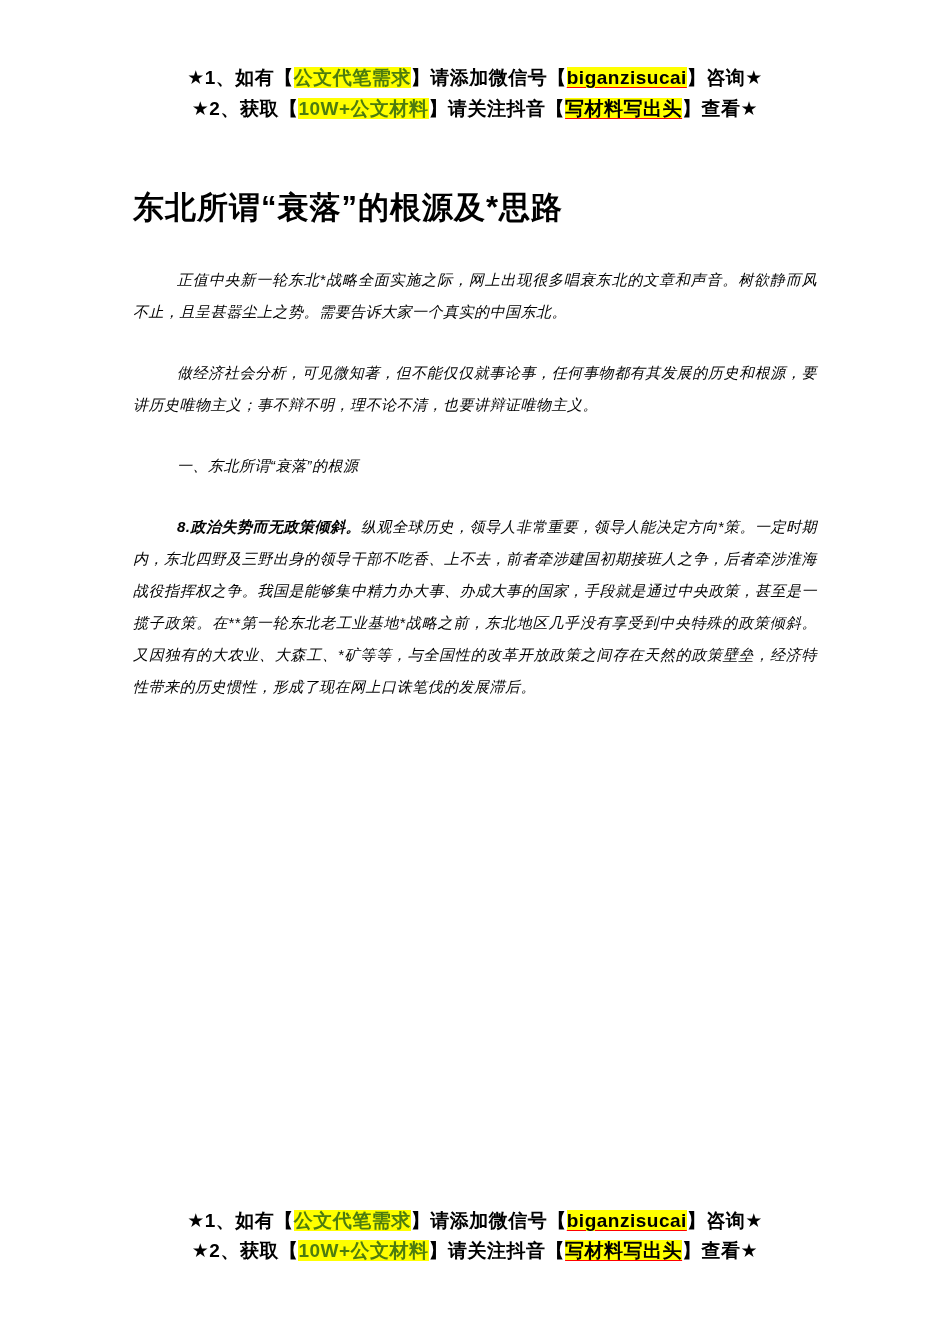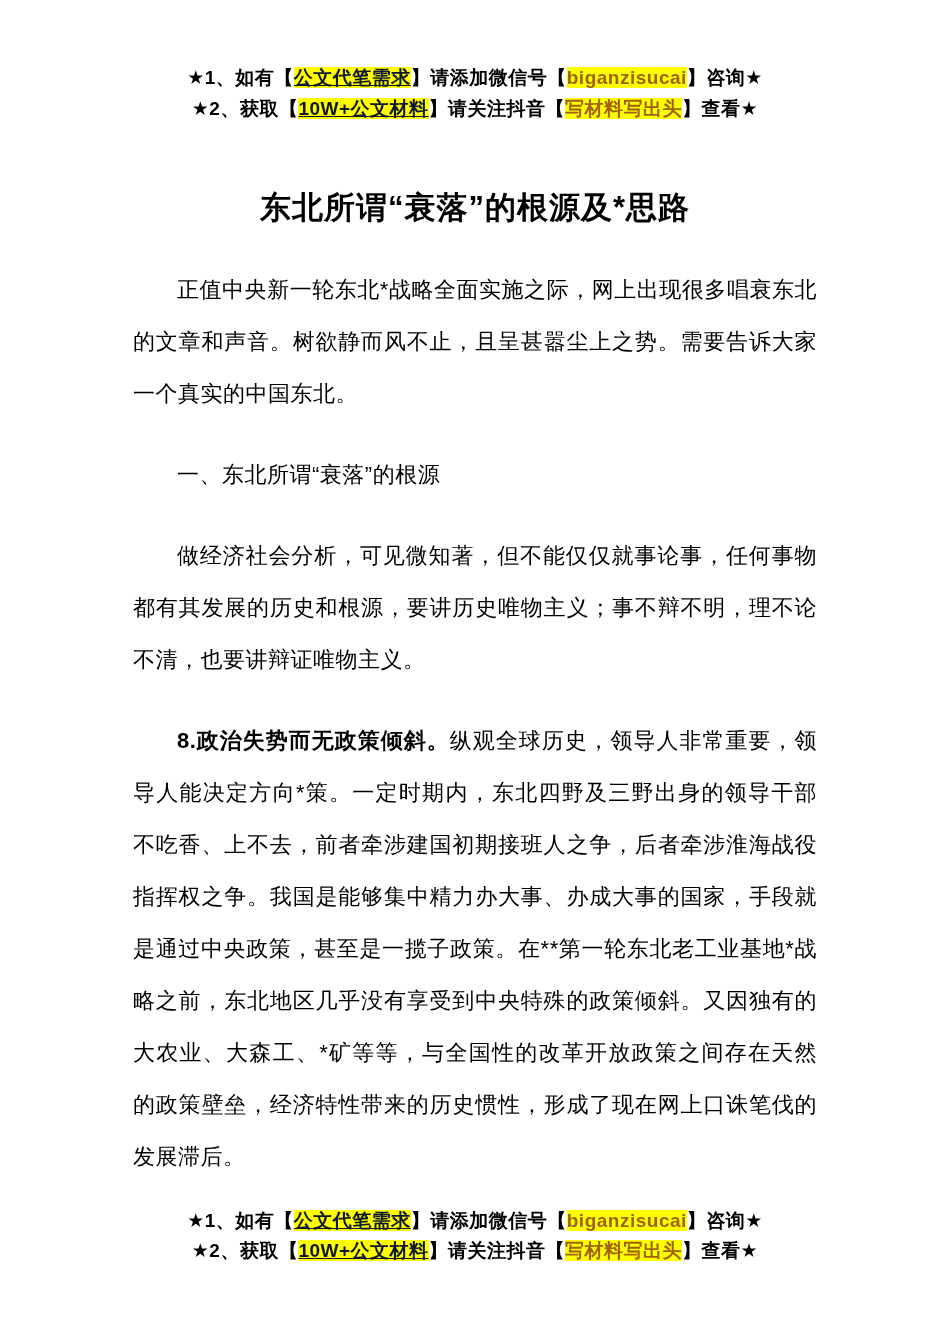--- a/index.html
+++ b/index.html
@@ -29,72 +29,72 @@
   }
   .banner-bottom {
     position: absolute;
     top: 1206px;
     left: 0;
     right: 0;
     line-height: 30px;
   }
   .seg { font-weight: 700; }
   .seg.hl {
-    color: #0f172a;
+    color: #4d7c0f;
     background: #ffff00;
-    text-decoration: underline;
   }
   .seg.ul {
     text-decoration-color: #000000;
     text-underline-offset: 3px;
   }
   .seg.hl-ul {
-    color: #a16207;
+    color: #000000;
     background: #ffff00;
+    text-decoration: underline;
     text-decoration-color: #ff0000;
     text-underline-offset: 3px;
   }
   
   .title {
     margin: 64px 0 0 0;
-    text-align: center;
     font-size: 31px;
     font-weight: 700;
     line-height: 40px;
     letter-spacing: 1px;
   }
   
   .para {
     margin: 29px 0 0 0;
-    font-size: 22px;
-    line-height: 52px;
+    font-size: 15px;
+    line-height: 32px;
     text-align: justify;
     text-indent: 44px;
     letter-spacing: 0.5px;
+    font-style: italic;
   }
   .title + .para { margin-top: 36px; }
   .para .lead { font-weight: 700; }
 </style>
 </head>
 <body>
 
 <div class="page">
 
   <div class="banner banner-top">
     <div class="banner-line"><span class="seg">★1、如有【</span><span class="seg hl">公文代笔需求</span><span class="seg">】请</span><span class="seg ul">添加</span><span class="seg">微信号【</span><span class="seg hl-ul">biganzisucai</span><span class="seg">】咨询★</span></div>
     <div class="banner-line"><span class="seg">★2、获取【</span><span class="seg hl">10W+公文材料</span><span class="seg">】请</span><span class="seg ul">关注</span><span class="seg">抖音【</span><span class="seg hl-ul">写材料写出头</span><span class="seg">】查看★</span></div>
   </div>
 
   <h1 class="title">东北所谓“衰落”的根源及*思路</h1>
 
   <p class="para">正值中央新一轮东北*战略全面实施之际，网上出现很多唱衰东北的文章和声音。树欲静而风不止，且呈甚嚣尘上之势。需要告诉大家一个真实的中国东北。</p>
 
+  <p class="para">做经济社会分析，可见微知著，但不能仅仅就事论事，任何事物都有其发展的历史和根源，要讲历史唯物主义；事不辩不明，理不论不清，也要讲辩证唯物主义。</p>
+
   <p class="para">一、东北所谓“衰落”的根源</p>
-
-  <p class="para">做经济社会分析，可见微知著，但不能仅仅就事论事，任何事物都有其发展的历史和根源，要讲历史唯物主义；事不辩不明，理不论不清，也要讲辩证唯物主义。</p>
 
   <p class="para"><b class="lead">8.政治失势而无政策倾斜。</b><span>纵观全球历史，领导人非常重要，领导人能决定方向*策。一定时期内，东北四野及三野出身的领导干部不吃香、上不去，前者牵涉建国初期接班人之争，后者牵涉淮海战役指挥权之争。我国是能够集中精力办大事、办成大事的国家，手段就是通过中央政策，甚至是一揽子政策。在**第一轮东北老工业基地*战略之前，东北地区几乎没有享受到中央特殊的政策倾斜。又因独有的大农业、大森工、*矿等等，与全国性的改革开放政策之间存在天然的政策壁垒，经济特性带来的历史惯性，形成了现在网上口诛笔伐的发展滞后。</span></p>
 
   <div class="banner banner-bottom">
     <div class="banner-line"><span class="seg">★1、如有【</span><span class="seg hl">公文代笔需求</span><span class="seg">】请</span><span class="seg ul">添加</span><span class="seg">微信号【</span><span class="seg hl-ul">biganzisucai</span><span class="seg">】咨询★</span></div>
     <div class="banner-line"><span class="seg">★2、获取【</span><span class="seg hl">10W+公文材料</span><span class="seg">】请</span><span class="seg ul">关注</span><span class="seg">抖音【</span><span class="seg hl-ul">写材料写出头</span><span class="seg">】查看★</span></div>
   </div>
 
 </div>
 

